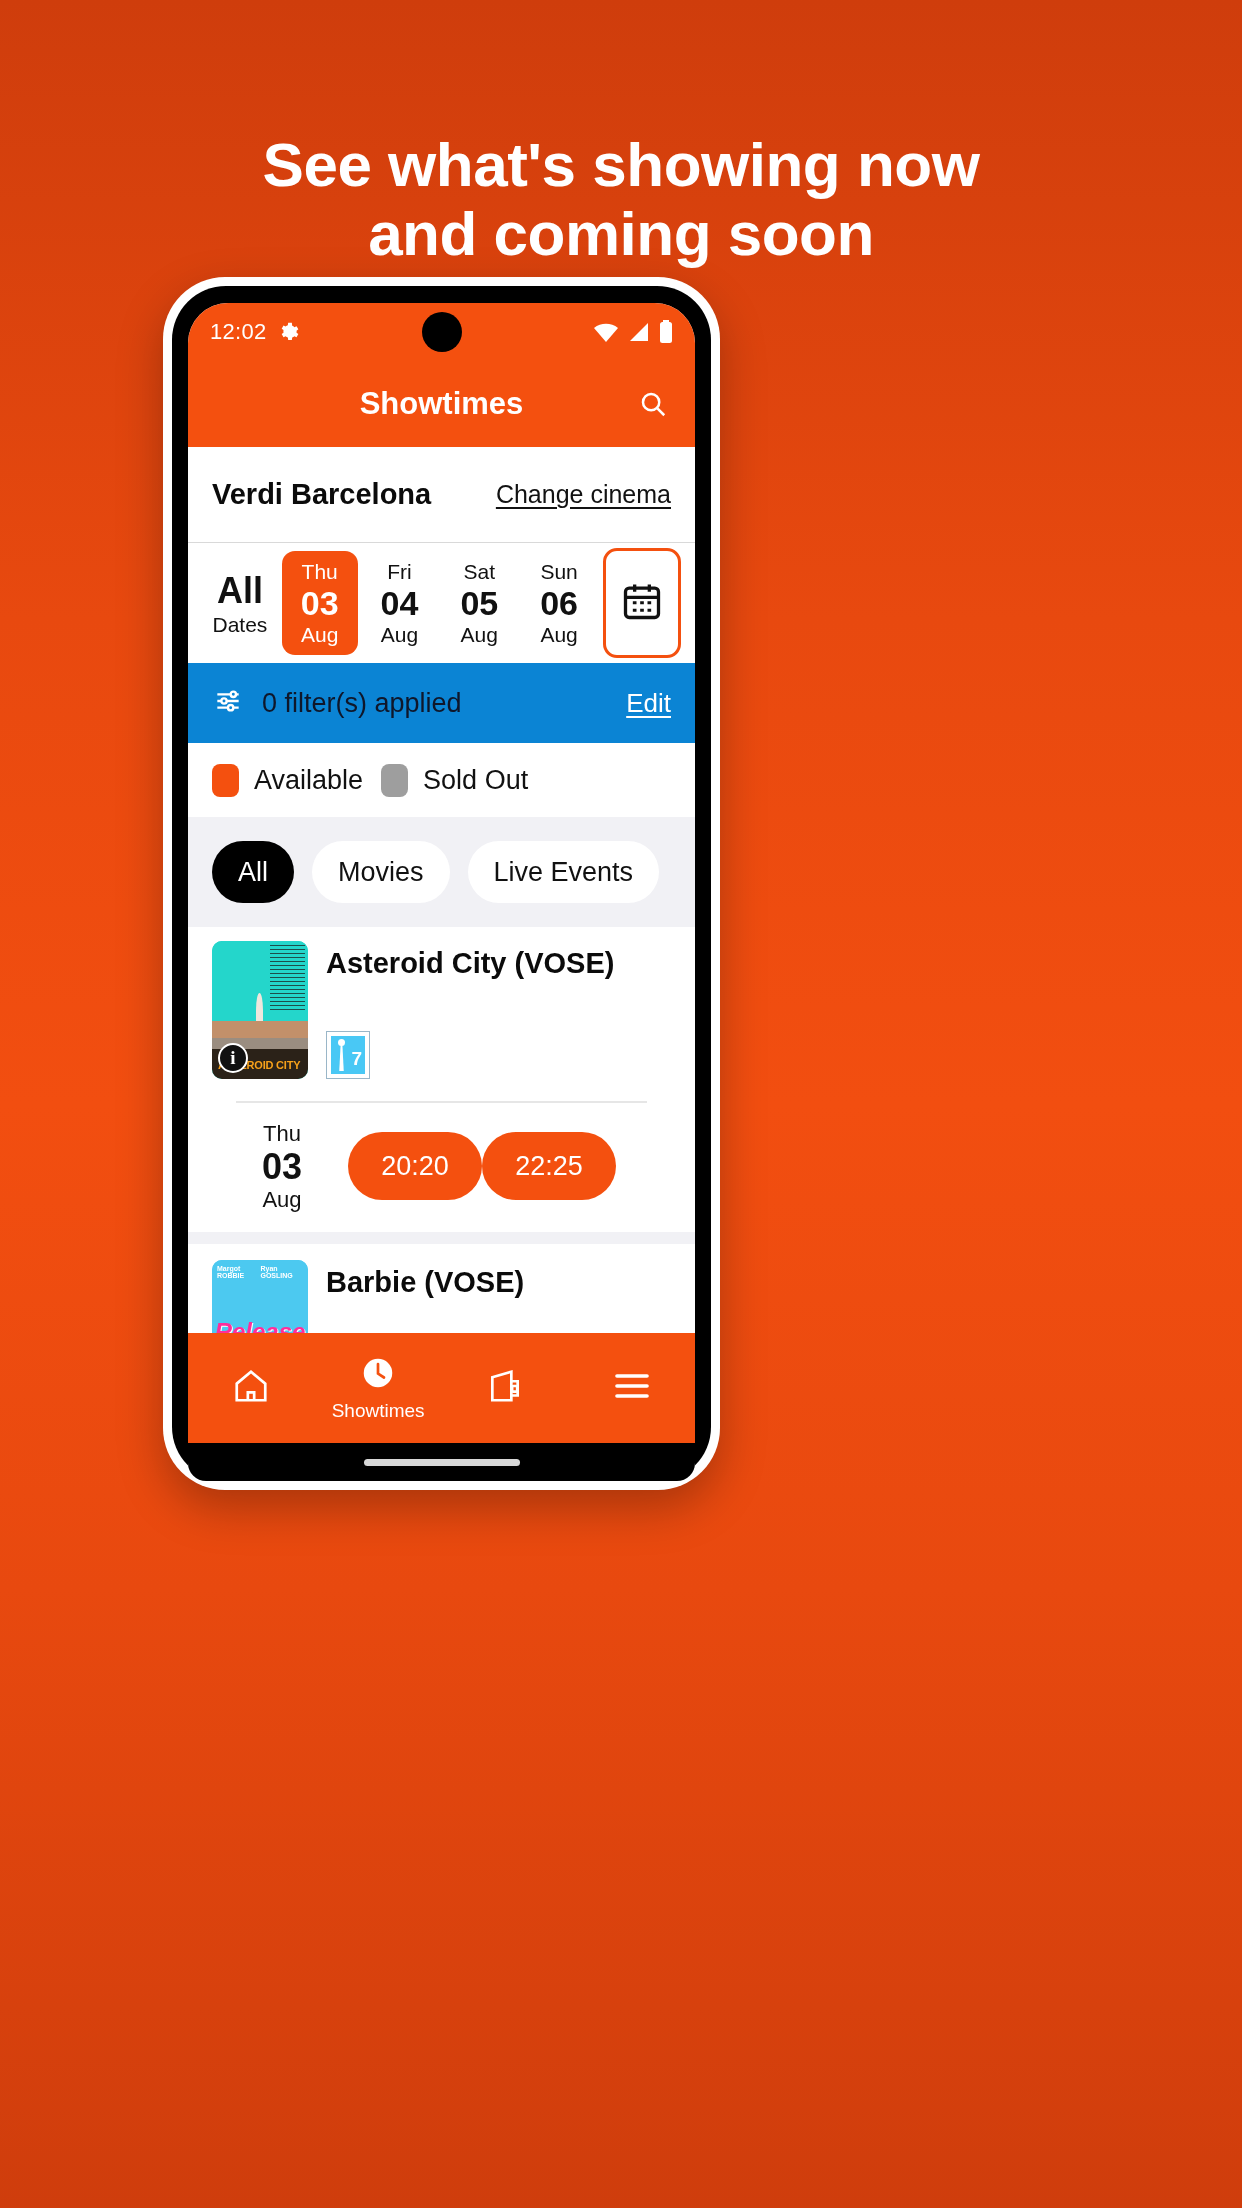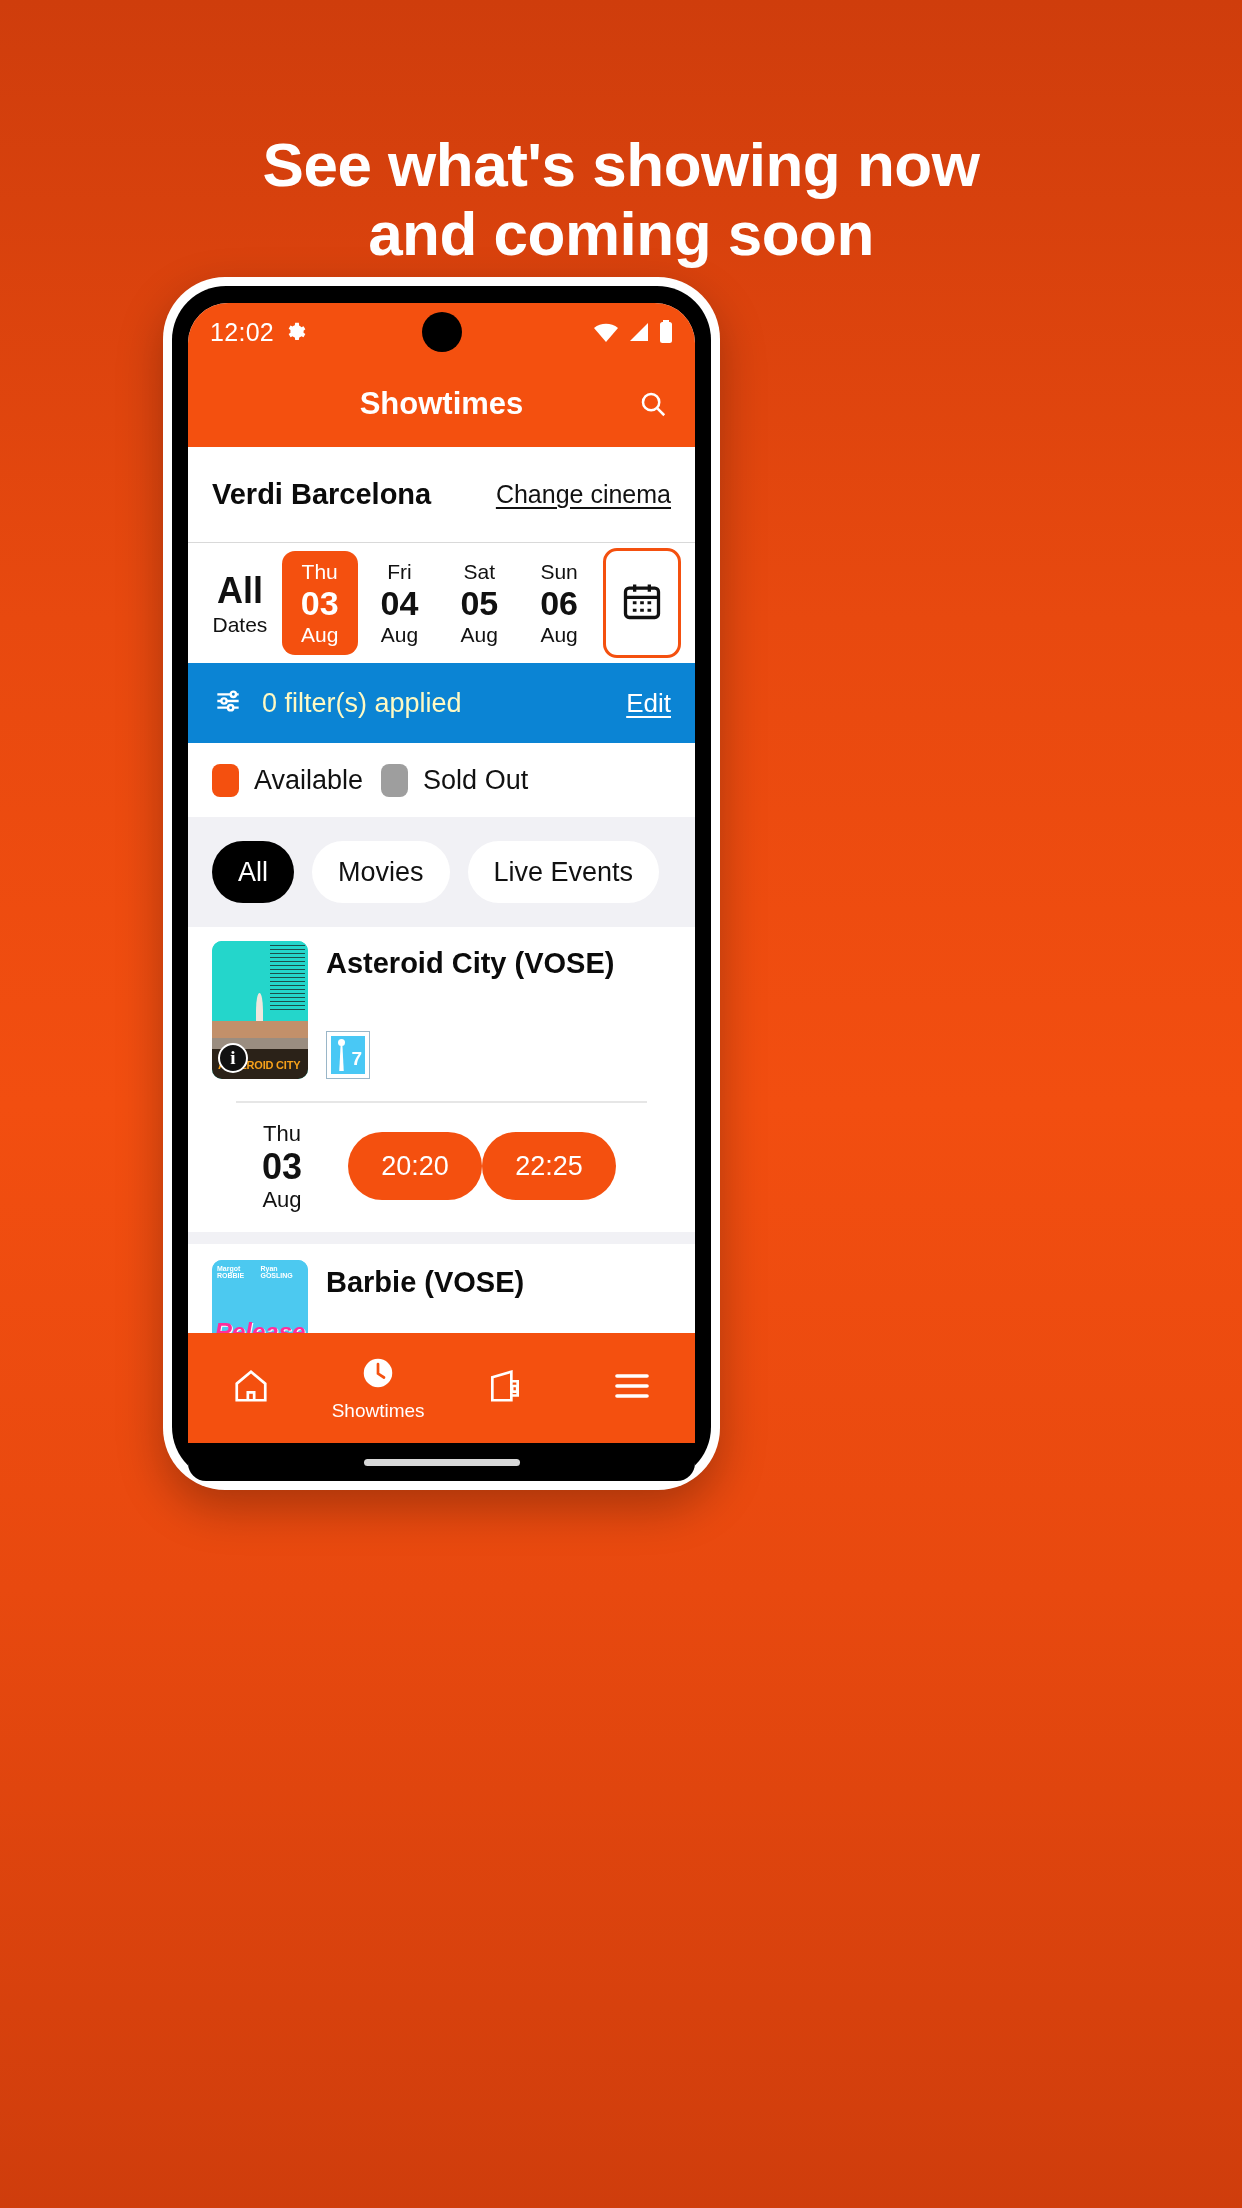--- a/index.html
+++ b/index.html
@@ -63,21 +63,21 @@
   
   .statusbar {
     background: #f4500f;
     height: 58px;
     display: flex; align-items: center;
     padding: 0 22px;
     position: relative;
     flex: 0 0 auto;
   }
   .sb-left { display: flex; align-items: center; gap: 10px; color: #fff; }
-  .sb-time { font-size: 25px; font-weight: 500; letter-spacing: 0.3px; }
+  .sb-time { font-size: 22px; font-weight: 500; letter-spacing: 0.3px; }
   .gear { width: 22px; height: 22px; }
   .camera-notch {
     position: absolute; left: 50%; top: 50%;
     transform: translate(-50%,-50%);
     width: 40px; height: 40px; border-radius: 50%;
     background: #000;
   }
   .sb-right {
     margin-left: auto;
     display: flex; align-items: center; gap: 9px;
@@ -154,21 +154,21 @@
 
   
   .filter-bar {
     background: #0b84d4;
     height: 80px;
     display: flex; align-items: center;
     padding: 0 24px;
     gap: 18px;
     flex: 0 0 auto;
   }
-  .filter-text { color: #fef9c3; font-size: 27px; }
+  .filter-text { color: #0f172a; font-size: 27px; }
   .filter-edit {
     margin-left: auto; color: #fff; font-size: 26px;
     text-decoration: underline; text-underline-offset: 4px;
   }
 
   
   .legend {
     background: #fff;
     height: 74px;
     display: flex; align-items: center;

